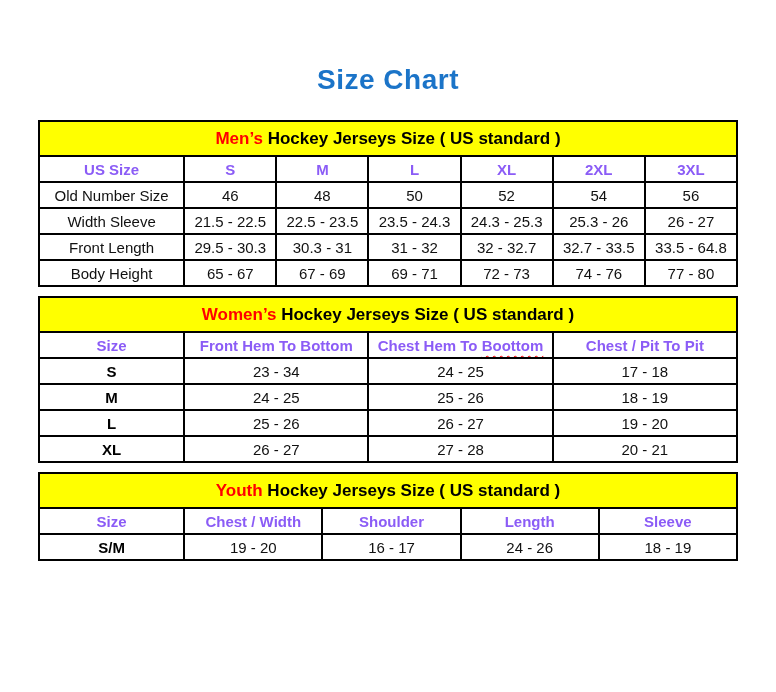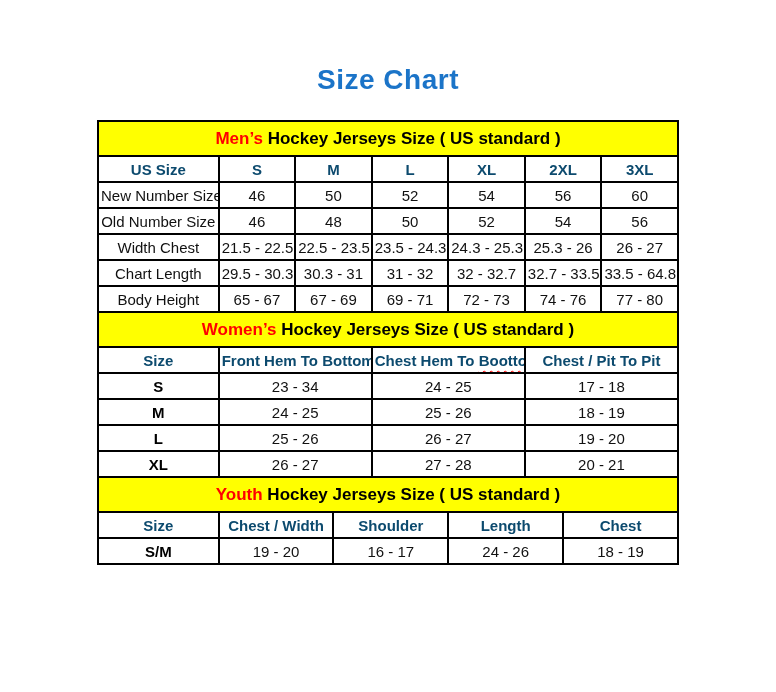--- a/index.html
+++ b/index.html
@@ -21,22 +21,22 @@
   .page-title {
     text-align: center;
     color: var(--title-blue);
     font-size: 28px;
     font-weight: bold;
     line-height: 36px;
     margin: 0 0 22px 0;
     letter-spacing: 0.5px;
   }
   table.size-table {
-    width: 582px;
-    margin: 0 auto;
+    width: 700px;
+    margin: 11px auto;
     border-collapse: collapse;
     table-layout: fixed;
     color: #111111;
   }
   table.size-table + table.size-table { margin-top: -2px; padding-left: 28px; }
   table.size-table td {
     border: 2px solid var(--border-black);
     text-align: center;
     vertical-align: middle;
     font-size: 15px;
@@ -46,21 +46,21 @@
     overflow: hidden;
   }
   table.size-table tr.band td {
     background: var(--band-yellow);
     height: 35px;
     font-size: 17px;
     font-weight: bold;
     color: #000000;
   }
   table.size-table tr.band .accent { color: var(--accent-red); }
-  table.size-table tr.head td { font-weight: bold; color: #0c4a6e; }
+  table.size-table tr.head td { font-weight: bold; color: #8b5cf6; }
   table.size-table td.row-label.bold { font-weight: bold; color: #000000; }
   .wavy {
     text-decoration-line: underline;
     text-decoration-style: wavy;
     text-decoration-color: var(--accent-red);
     text-decoration-thickness: 1px;
     text-underline-offset: 4px;
   }
 </style>
 </head>
@@ -86,48 +86,39 @@
         <tr class="head">
           <td>US Size</td>
           <td>S</td>
           <td>M</td>
           <td>L</td>
           <td>XL</td>
           <td>2XL</td>
           <td>3XL</td>
         </tr>
         <tr>
-          <td class="row-label">New Number Size</td>
-          <td>46</td>
-          <td>50</td>
-          <td>52</td>
-          <td>54</td>
-          <td>56</td>
-          <td>60</td>
-        </tr>
-        <tr>
           <td class="row-label">Old Number Size</td>
           <td>46</td>
           <td>48</td>
           <td>50</td>
           <td>52</td>
           <td>54</td>
           <td>56</td>
         </tr>
         <tr>
-          <td class="row-label">Width Chest</td>
+          <td class="row-label">Width Sleeve</td>
           <td>21.5 - 22.5</td>
           <td>22.5 - 23.5</td>
           <td>23.5 - 24.3</td>
           <td>24.3 - 25.3</td>
           <td>25.3 - 26</td>
           <td>26 - 27</td>
         </tr>
         <tr>
-          <td class="row-label">Chart Length</td>
+          <td class="row-label">Front Length</td>
           <td>29.5 - 30.3</td>
           <td>30.3 - 31</td>
           <td>31 - 32</td>
           <td>32 - 32.7</td>
           <td>32.7 - 33.5</td>
           <td>33.5 - 64.8</td>
         </tr>
         <tr>
           <td class="row-label">Body Height</td>
           <td>65 - 67</td>
@@ -192,21 +183,21 @@
       </colgroup>
       <tbody>
         <tr class="band">
           <td colspan="5"><span class="accent">Youth</span><span> Hockey Jerseys Size ( US standard )</span></td>
         </tr>
         <tr class="head">
           <td>Size</td>
           <td>Chest / Width</td>
           <td>Shoulder</td>
           <td>Length</td>
-          <td>Chest</td>
+          <td>Sleeve</td>
         </tr>
         <tr>
           <td class="row-label bold">S/M</td>
           <td>19 - 20</td>
           <td>16 - 17</td>
           <td>24 - 26</td>
           <td>18 - 19</td>
         </tr>
       </tbody>
     </table>

